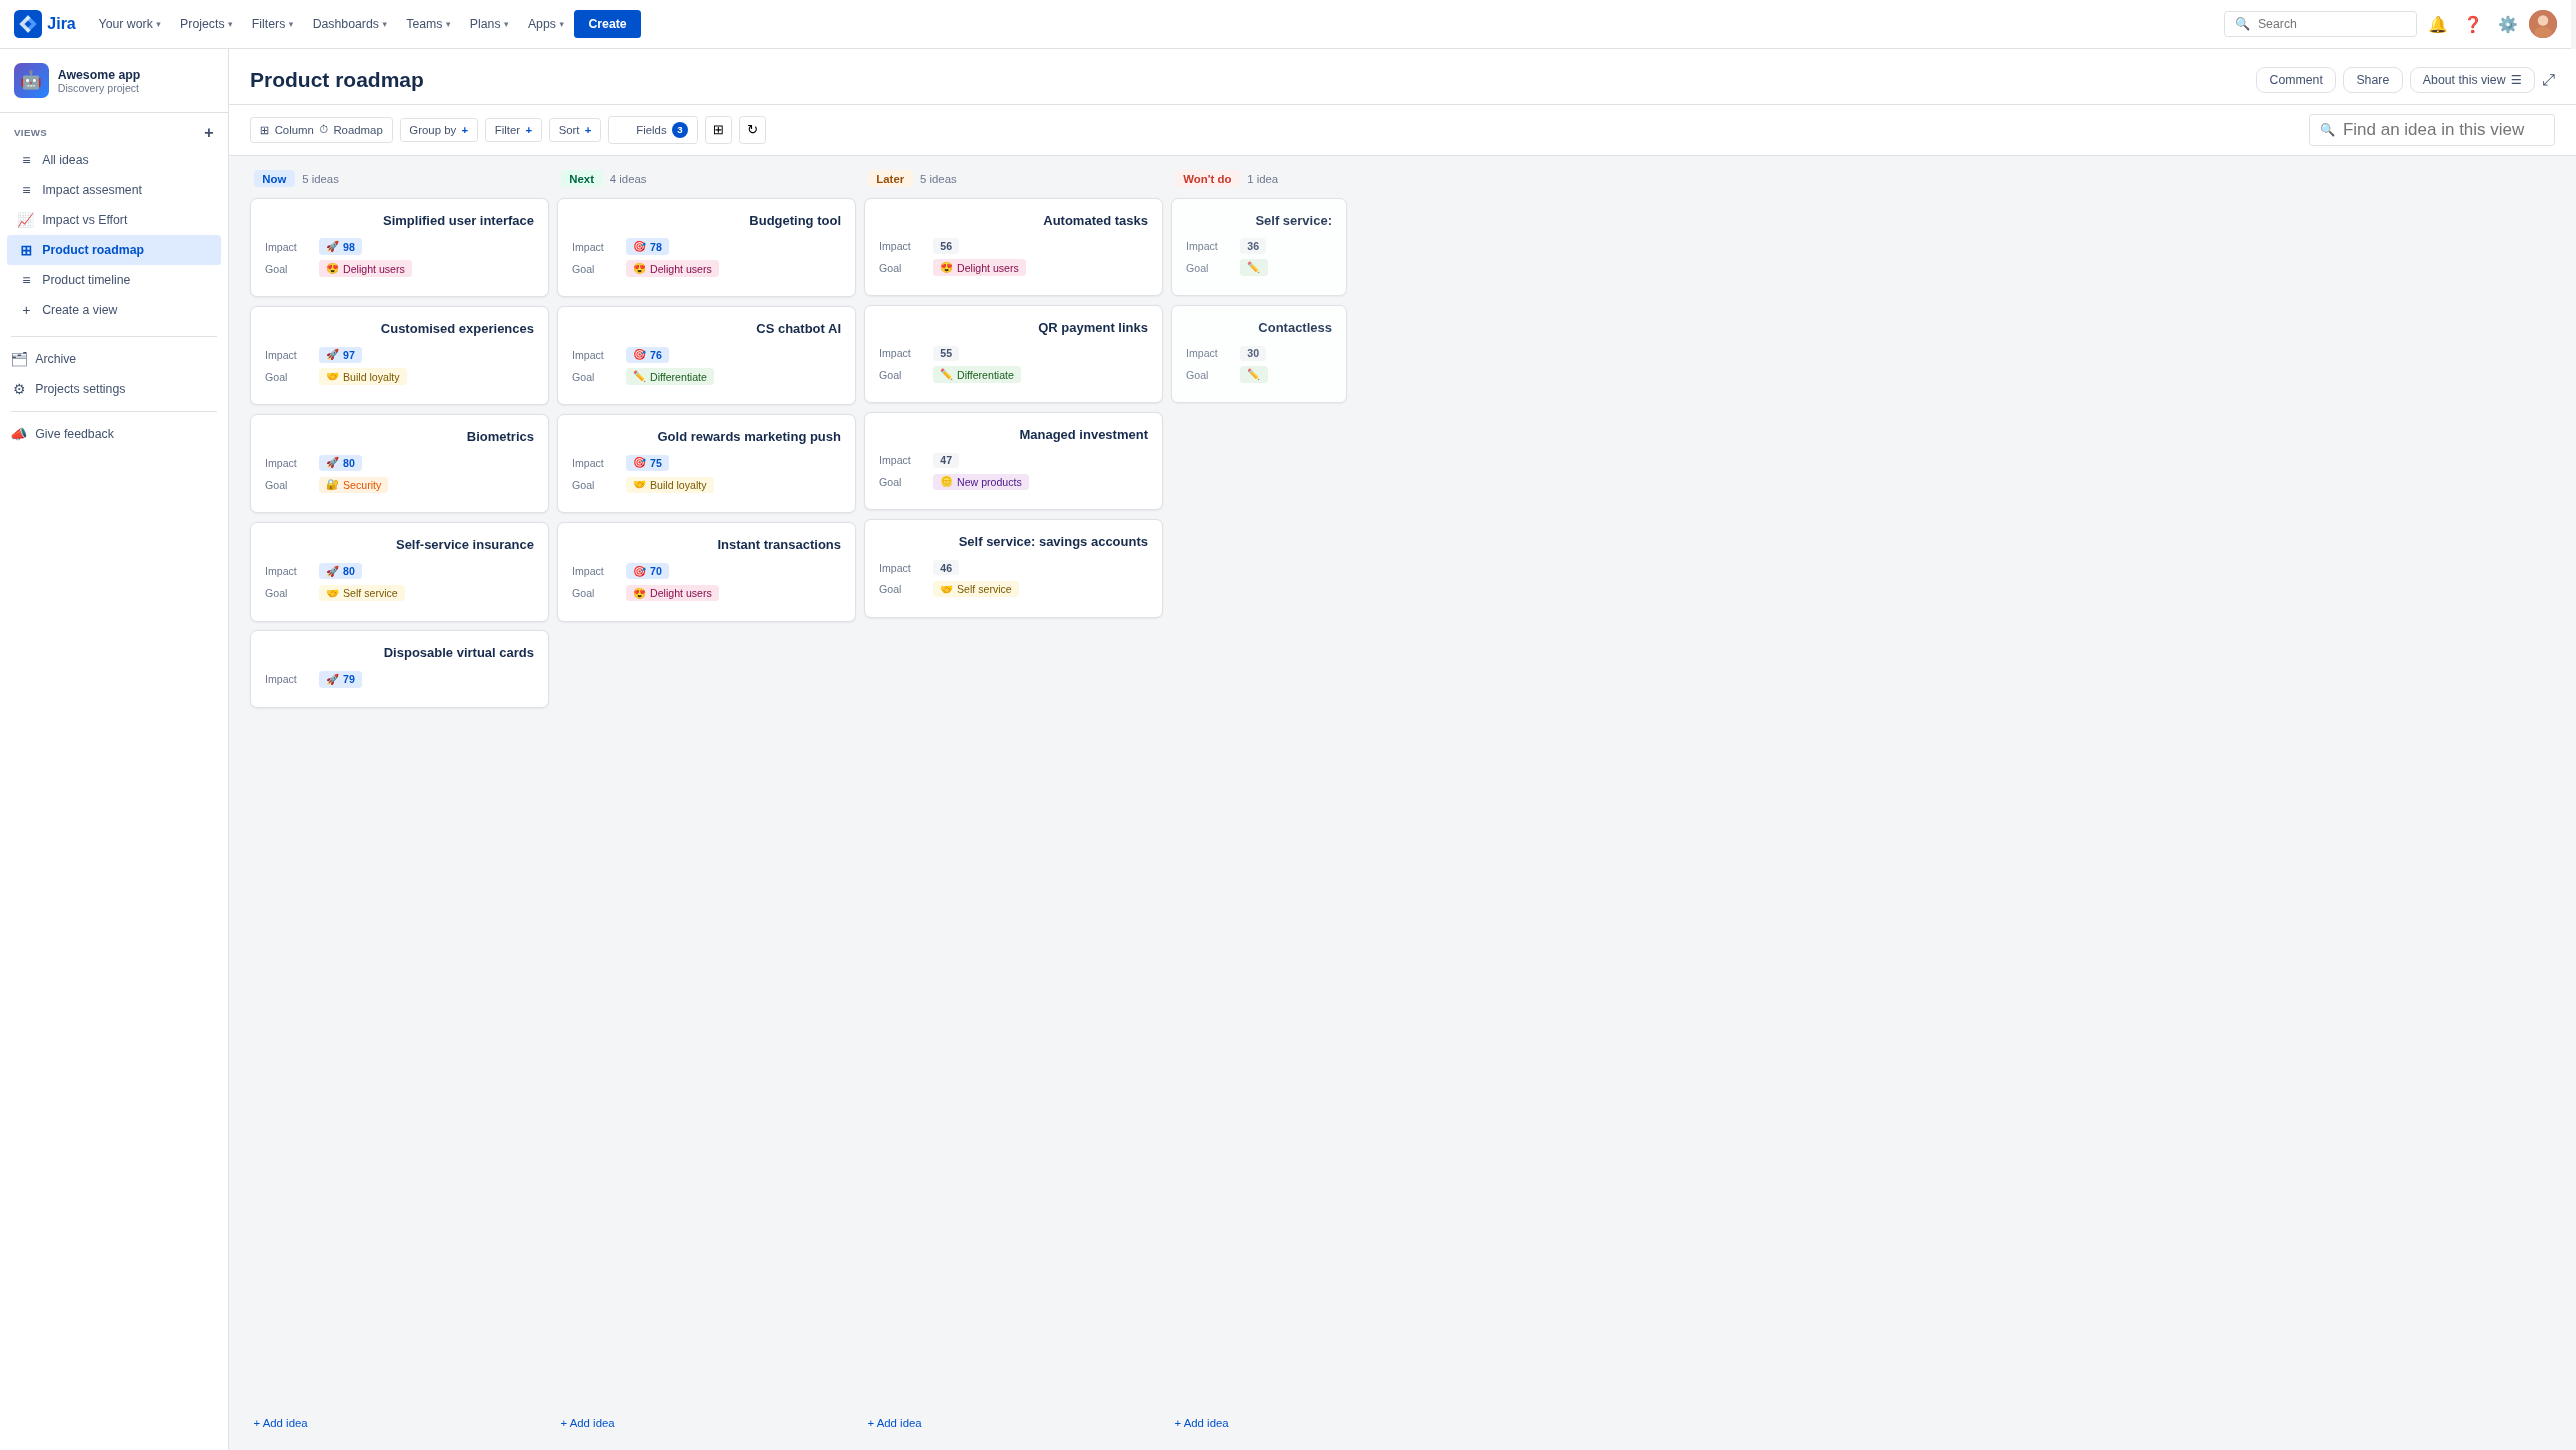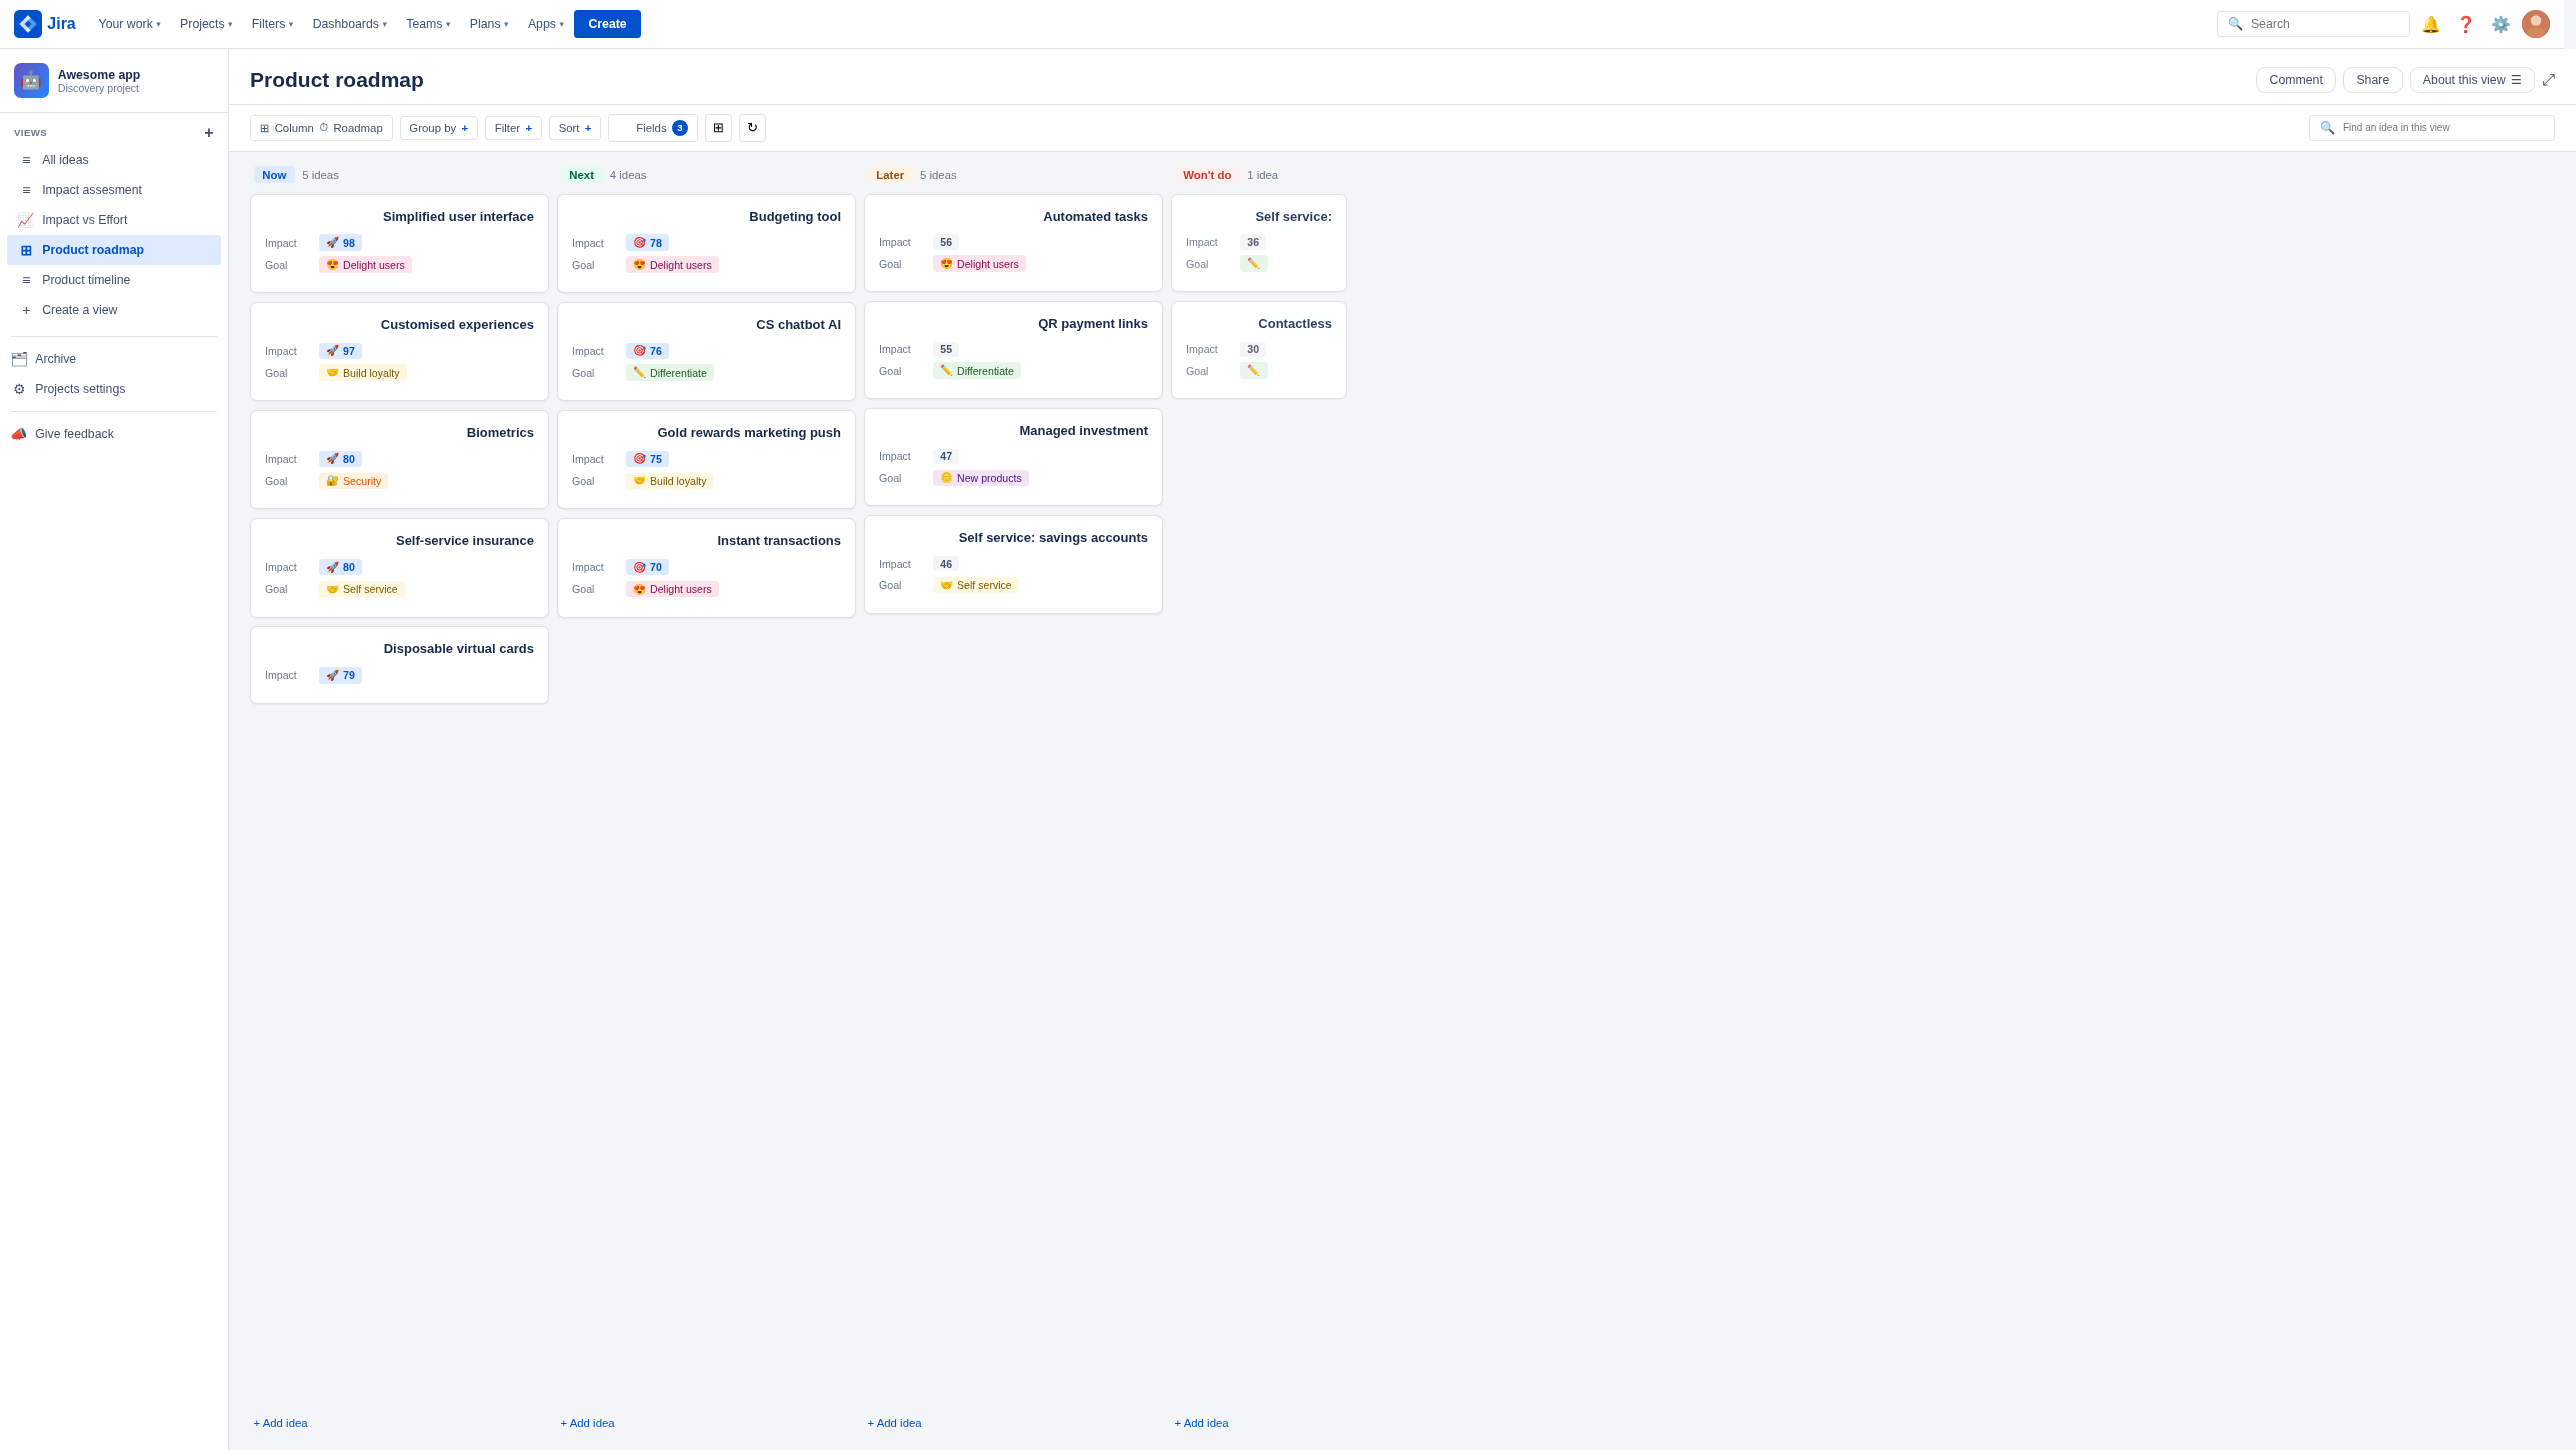--- a/index.html
+++ b/index.html
@@ -1,21 +1,21 @@
 <!DOCTYPE html>
 <html style="font-size:14px"><head>
   <meta charset="utf-8">
   <style>
     * { box-sizing: border-box; margin: 0; padding: 0; }
     body { font-family: -apple-system, BlinkMacSystemFont, 'Segoe UI', Arial, sans-serif; background: #f4f5f7; color: #172b4d; font-size: 12.3px; }
 
     
     .topnav {
       display: flex; align-items: center; background: #fff; border-bottom: 0.9px solid #dfe1e6;
-      height: 49px; padding: 0 14px; gap: 7px; position: fixed; top: 0; left: 0; right: 12px; z-index: 100;
+      height: 49px; padding: 0 14px; gap: 7px; position: fixed; top: 0; left: 0; right: 5px; z-index: 100;
     }
     .topnav-logo { display: flex; align-items: center; gap: 5.3px; margin-right: 7px; }
     .topnav-logo-text { color: #0052cc; font-weight: 700; font-size: 16px; }
     .topnav-nav { display: flex; align-items: center; gap: 1.8px; flex: 1; }
     .nav-item {
       display: flex; align-items: center; gap: 3.5px; padding: 5.3px 8.8px; border-radius: 3.5px;
       cursor: pointer; color: #42526e; font-size: 12.3px; white-space: nowrap;
     }
     .nav-item .chevron { font-size: 8.8px; color: #6b778c; }
     .create-btn {
@@ -290,21 +290,21 @@
       </div>
       <div class="toolbar-btn fields-btn">
         <span>Fields</span>
         <span class="fields-badge">3</span>
       </div>
       <button class="refresh-btn">⊞</button>
       <button class="refresh-btn">↻</button>
       <div class="toolbar-right">
         <div class="search-toolbar">
           <span>🔍</span>
-          <input type="text" style="border: none; outline: none; font-size: 10px; width: 100%; background: transparent;" placeholder="Find an idea in this view">
+          <input type="text" style="border: none; outline: none; font-size: 17px; width: 100%; background: transparent;" placeholder="Find an idea in this view">
         </div>
       </div>
     </div>
 
     <div class="board-container">
 
       <div class="board-column">
         <div class="column-header">
           <span class="column-label label-now">Now</span>
           <span class="column-count">5 ideas</span>

